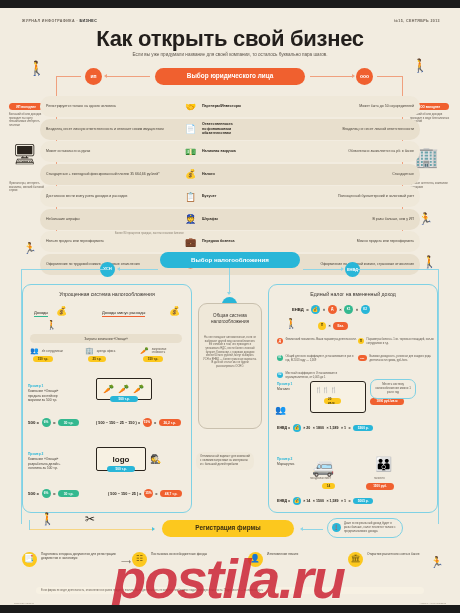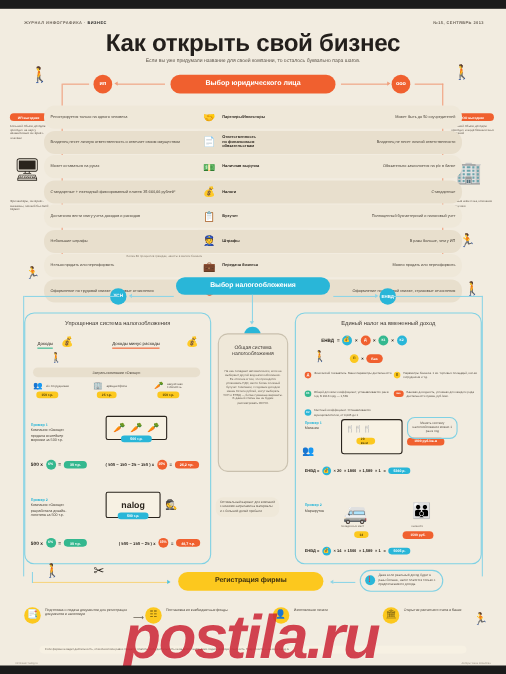--- a/index.html
+++ b/index.html
@@ -353,21 +353,21 @@
     <span class="circ" style="position:relative;left:0;top:0;width:9px;height:9px;background:#f0602f;font-size:3.2px;">15%</span>
     <span>=</span>
     <span class="chip chip-orange" style="position:relative;left:0;top:0;width:22px;height:6.5px;font-size:3.3px;">26,2 т.р.</span>
   </div>
 
   <div class="sticker" style="left:28px;top:452px;width:40px;">
     <span class="ttl">Пример 2</span>
     <span>Компания «Овощи» разработала дизайн-логотипа за 500 т.р.</span>
   </div>
   <div style="position:absolute;left:96px;top:447px;width:50px;height:24px;border:1.2px solid #2a241d;border-radius:2px;background:#f7f1e3;display:flex;align-items:center;justify-content:center;">
-    <span style="font-size:8px;font-weight:700;color:#2a241d;">nalog</span>
+    <span style="font-size:8px;font-weight:700;color:#2a241d;">logo</span>
   </div>
   <div class="chip chip-blue" style="left:107px;top:466px;width:28px;height:6px;font-size:3.2px;">500 т.р.</div>
   <div class="sideicon" style="left:150px;top:454px;font-size:9px;">🕵</div>
 
   <div class="formula" style="left:28px;top:489px;">
     <span>500 x</span>
     <span class="circ" style="position:relative;left:0;top:0;width:9px;height:9px;background:#34b88f;font-size:3.2px;">6%</span>
     <span>=</span>
     <span class="chip chip-green" style="position:relative;left:0;top:0;width:21px;height:6.5px;font-size:3.3px;">30 т.р.</span>
   </div>

